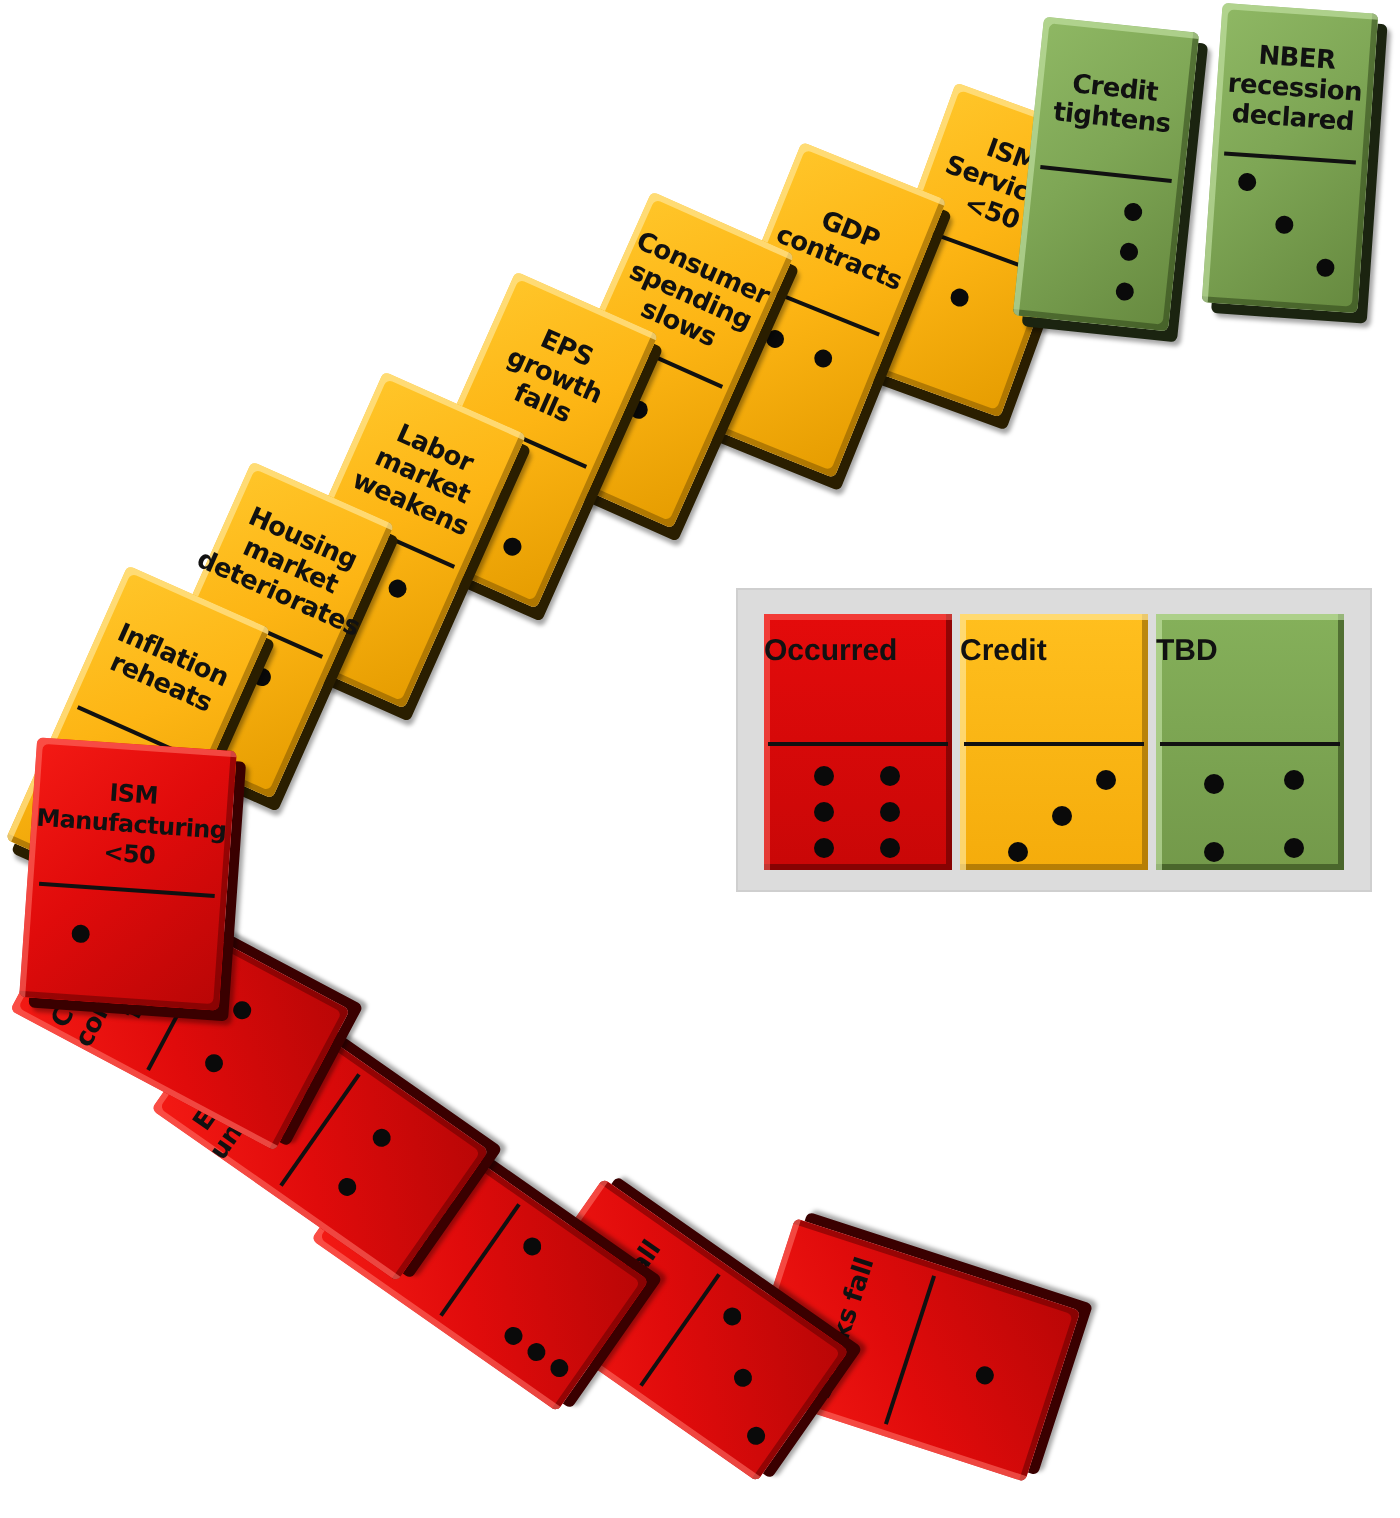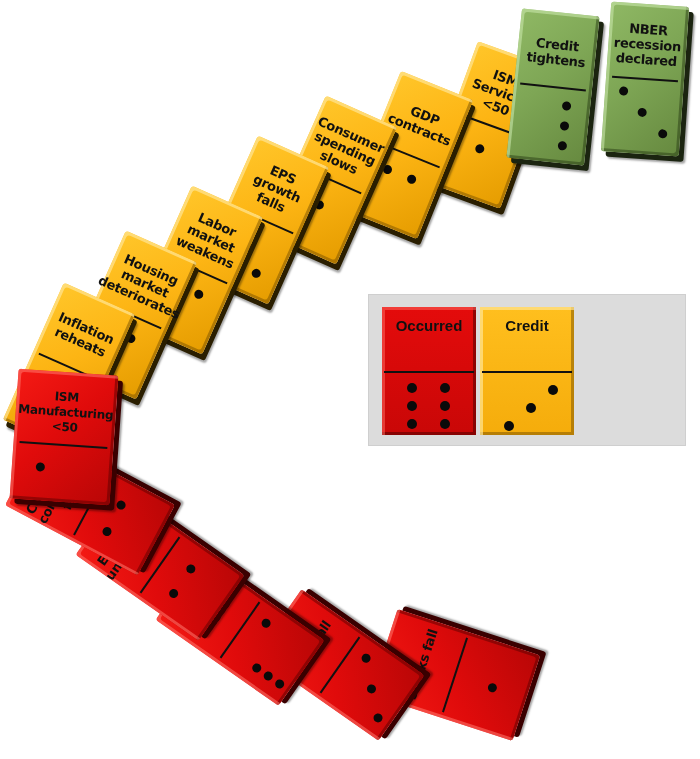--- a/index.html
+++ b/index.html
@@ -35,21 +35,21 @@
 
   
   .legend {
     position: absolute; left: 368px; top: 294px; width: 318px; height: 152px;
     background: #dcdcdc; border: 1px solid #cfcfcf; box-sizing: border-box;
   }
   .legend-tile {
     position: absolute; top: 12px; width: 94px; height: 128px; box-sizing: border-box;
   }
   .legend-tile .lt-label {
-    position: absolute; left: 0; right: 0; top: 10px; text-align: center;
+    position: absolute; left: 0; right: 0; top: 10px; text-align: left;
     font-weight: bold; font-size: 15px; color: #111;
   }
   .legend-tile .lt-divider { position: absolute; left: 2px; right: 2px; top: 64px; height: 2px; background: #111; }
   .legend-tile .pip { width: 10px; height: 10px; }
   .lt-occurred { left: 13px; background: linear-gradient(180deg,#e40b0b,#c90707); box-shadow: inset 3px 3px 0 rgba(255,110,100,0.5), inset -3px -3px 0 rgba(80,0,0,0.55); }
   .lt-mixed { left: 111px; background: linear-gradient(180deg,#ffbf1e,#f5ac0b); box-shadow: inset 3px 3px 0 rgba(255,230,150,0.7), inset -3px -3px 0 rgba(120,80,0,0.5); }
   .lt-tbd { left: 209px; background: linear-gradient(180deg,#85b05a,#73994a); box-shadow: inset 3px 3px 0 rgba(200,230,170,0.6), inset -3px -3px 0 rgba(40,60,20,0.55); }
 </style>
 </head>
 <body>
@@ -202,15 +202,23 @@
       <span class="pip" style="left:25px;top:112px"></span>
         <span class="pip" style="left:58px;top:112px"></span>
     </div>
     <div class="legend-tile lt-mixed">
       <div class="lt-label">Credit</div>
       <div class="lt-divider"></div>
       <span class="pip" style="left:68px;top:78px"></span>
       <span class="pip" style="left:46px;top:96px"></span>
       <span class="pip" style="left:24px;top:114px"></span>
     </div>
+    <div class="legend-tile lt-tbd">
+      <div class="lt-label">TBD</div>
+      <div class="lt-divider"></div>
+      <span class="pip" style="left:24px;top:80px"></span>
+        <span class="pip" style="left:64px;top:78px"></span>
+      <span class="pip" style="left:24px;top:114px"></span>
+        <span class="pip" style="left:64px;top:112px"></span>
+    </div>
   </div>
 
 </div>
 
 </body></html>

